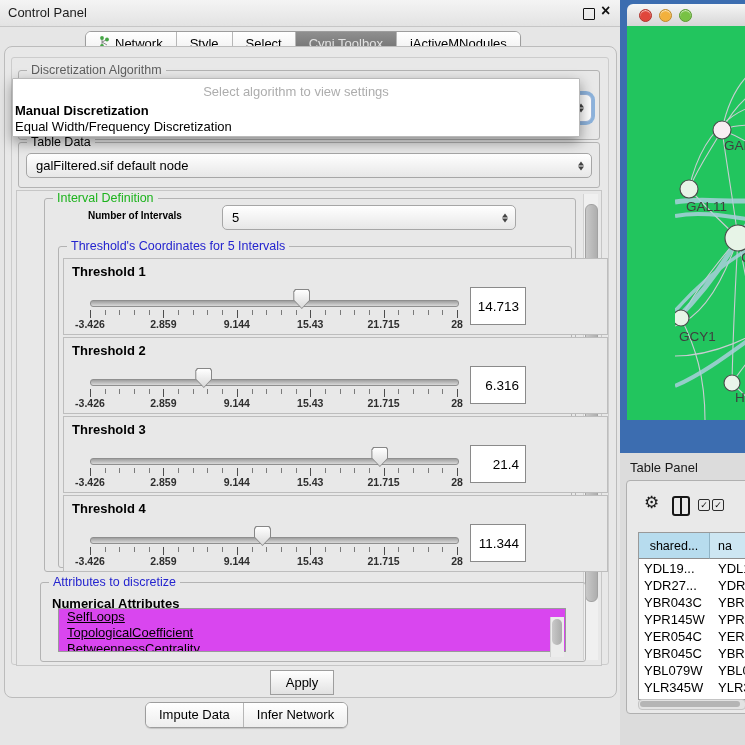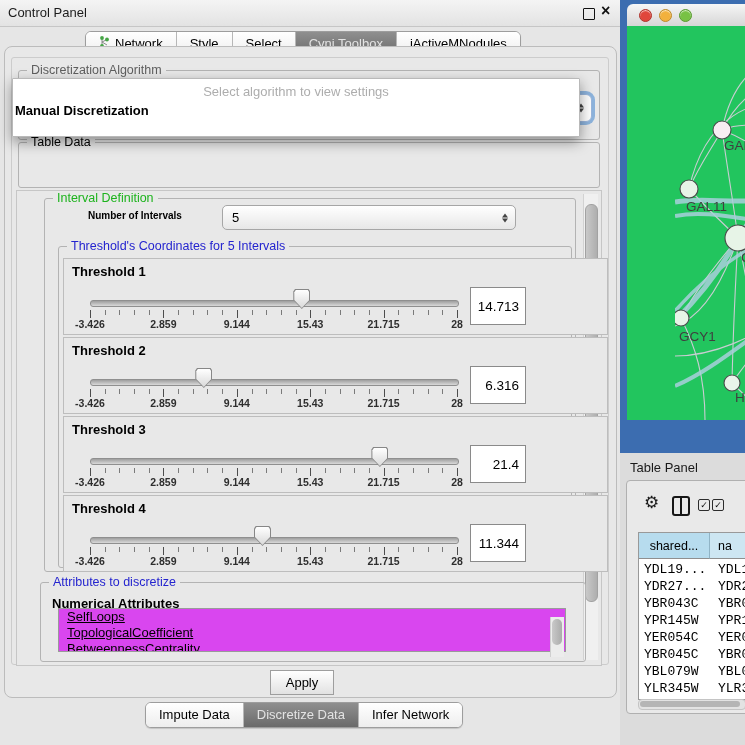--- a/index.html
+++ b/index.html
@@ -98,21 +98,21 @@
   #split-icon{left:672px;top:496px;width:14px;height:16px;border:2px solid #161616;border-radius:3px;}
   #split-icon i{position:absolute;left:50%;top:0;width:2px;height:100%;background:#161616;transform:translateX(-50%);}
   .cb{position:absolute;top:499px;width:10px;height:10px;border:1.5px solid #2c2c2c;border-radius:2px;font-size:9px;line-height:10px;text-align:center;color:#111;}
   #cb1{left:698px;} #cb2{left:712px;}
   #tp-table{left:638px;top:532px;width:160px;height:166px;background:#fff;border:1px solid #999;overflow:hidden;}
   .th{position:absolute;top:0;height:26px;font-size:12.5px;line-height:26px;text-align:center;border-right:1px solid #90b4c6;border-bottom:1px solid #8f8f8f;box-sizing:border-box;}
   #th-0{left:0;width:71px;background:#b7dcee;}
   #th-1{left:71px;width:89px;background:#cde6f2;text-align:left;padding-left:8px;}
   #tp-rows{position:absolute;left:0;top:27px;width:160px;}
   .trow{height:17px;font-size:13px;line-height:17px;white-space:nowrap;}
-  .trow span{display:inline-block;font-family:Liberation Mono, monospace;}
+  .trow span{display:inline-block;}
   .trow .c0{width:66px;padding-left:5px;}
   .trow .c1{padding-left:8px;}
   #h-scroll{left:638px;top:699px;width:106px;height:9px;background:#e3e3e3;border:1px solid #c4c4c4;border-radius:4px;}
   #h-thumb{left:640px;top:700.5px;width:100px;height:6px;border-radius:3px;background:#b5b5b5;}
 
   svg text{font-family:"Liberation Sans",sans-serif;}
 </style>
 </head>
 <body>
 
@@ -158,24 +158,32 @@
     <div id="algo-combo" class="abs">
       <span class="combo-arrows">
           <i class="up"></i>
           <i class="dn"></i>
         </span>
     </div>
 
     <div id="popup" class="abs">
       <div id="popup-placeholder" class="abs">Select algorithm to view settings</div>
       <div id="popup-opt-0" class="abs popup-opt">Manual Discretization</div>
+      <div id="popup-opt-1" class="abs popup-opt">Equal Width/Frequency Discretization</div>
     </div>
 
     <div id="tabledata-group" class="abs group">
       <span class="legend">Table Data</span>
+    </div>
+    <div id="tabledata-combo" class="abs combo">
+      <span class="combo-label">galFiltered.sif default node</span>
+      <span class="combo-arrows">
+          <i class="up"></i>
+          <i class="dn"></i>
+        </span>
     </div>
 
     <div id="main-inner" class="abs"></div>
     <div id="v-scroll" class="abs"></div>
     <div id="v-thumb" class="abs"></div>
 
     <div id="interval-group" class="abs group">
       <span class="legend green">Interval Definition</span>
     </div>
     <div id="num-label" class="abs">Number of Intervals</div>
@@ -366,23 +374,20 @@
         <div class="attr-item">BetweennessCentrality</div>
       </div>
     <div id="attr-scroll" class="abs"></div>
     <div id="attr-thumb" class="abs"></div>
 
     <div id="apply-btn" class="abs">Apply</div>
 
     <div id="bottom-tabs" class="abs segbar">
         <div class="seg">
           <span>Impute Data</span>
-        </div>
-        <div class="seg sel">
-          <span>Discretize Data</span>
         </div>
         <div class="seg">
           <span>Infer Network</span>
         </div>
       </div>
   </div>
 
   <div id="net-win" class="abs"></div>
   <div id="net-titlebar" class="abs">
     <span id="light-red" class="light"></span>

